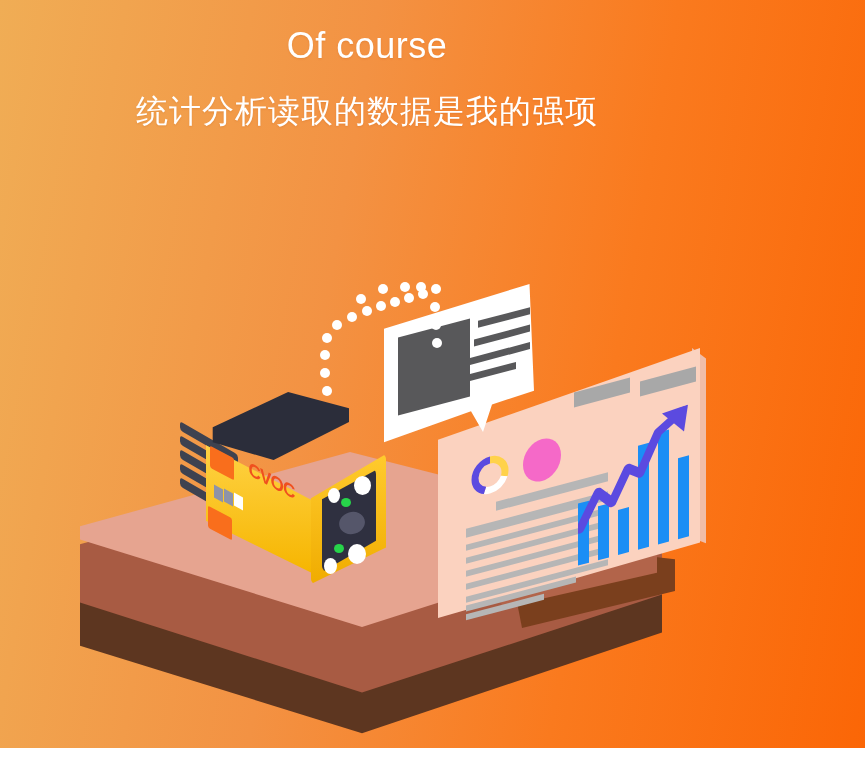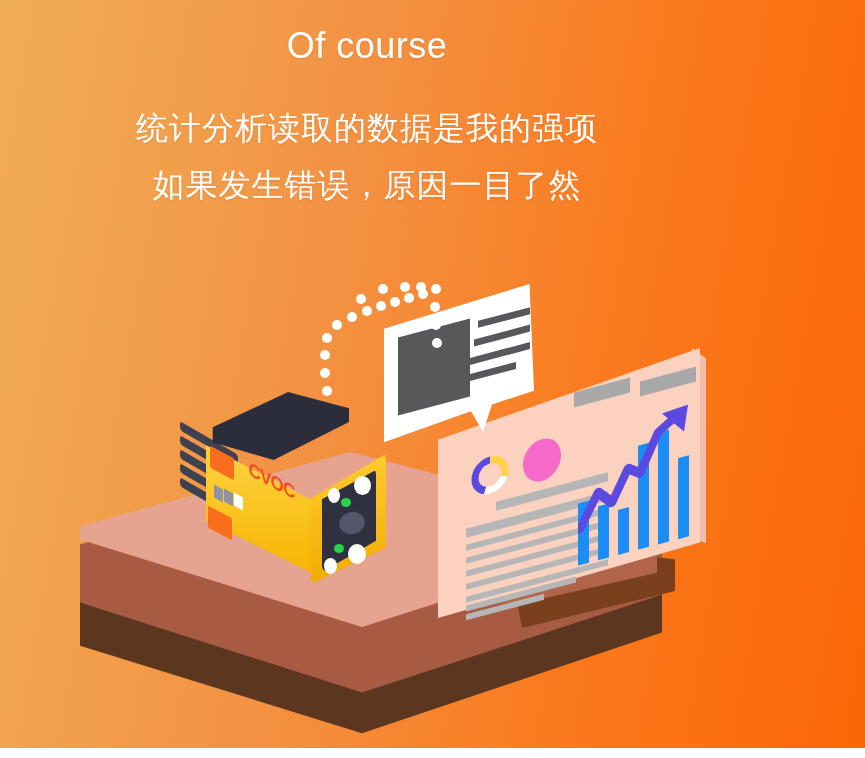--- a/index.html
+++ b/index.html
@@ -27,21 +27,21 @@
     text-shadow:0 1px 2px rgba(170,70,0,.18);
   }
   #title-en {
     font-size:36px; font-weight:300; letter-spacing:.5px;
     line-height:1; padding-top:28px;
   }
   .cn-line {
     font-size:32px; font-weight:400; line-height:1;
     letter-spacing:1px; margin-top:25px;
   }
-  .cn-line.l1 { margin-top:48px; }
+  .cn-line.l1 { margin-top:31px; }
 
   
   #illo { position:absolute; left:0; top:0; width:865px; height:758px; }
 
   
   .plat { position:absolute; }
   #plat-shadow {
     left:62px; top:500px; width:600px; height:265px;
     background:#5d3620;
     transform: skewY(0deg);
@@ -155,21 +155,20 @@
            transform: skewY(28deg) scaleX(.9); }
 </style>
 </head>
 <body>
 
 <div id="stage">
 
   <div id="headline">
     <div id="title-en">Of course</div>
     <div class="cn-line l1">统计分析读取的数据是我的强项</div>
-    <div class="cn-line">如果发生错误，原因一目了然</div>
   </div>
 
   <div id="illo">
 
     <div class="plat" id="plat-shadow"></div>
     <div class="plat" id="plat-side"></div>
     <div class="plat" id="plat-top"></div>
 
     <div id="screen-stand-sh"></div>
     <div id="screen-stand"></div>

